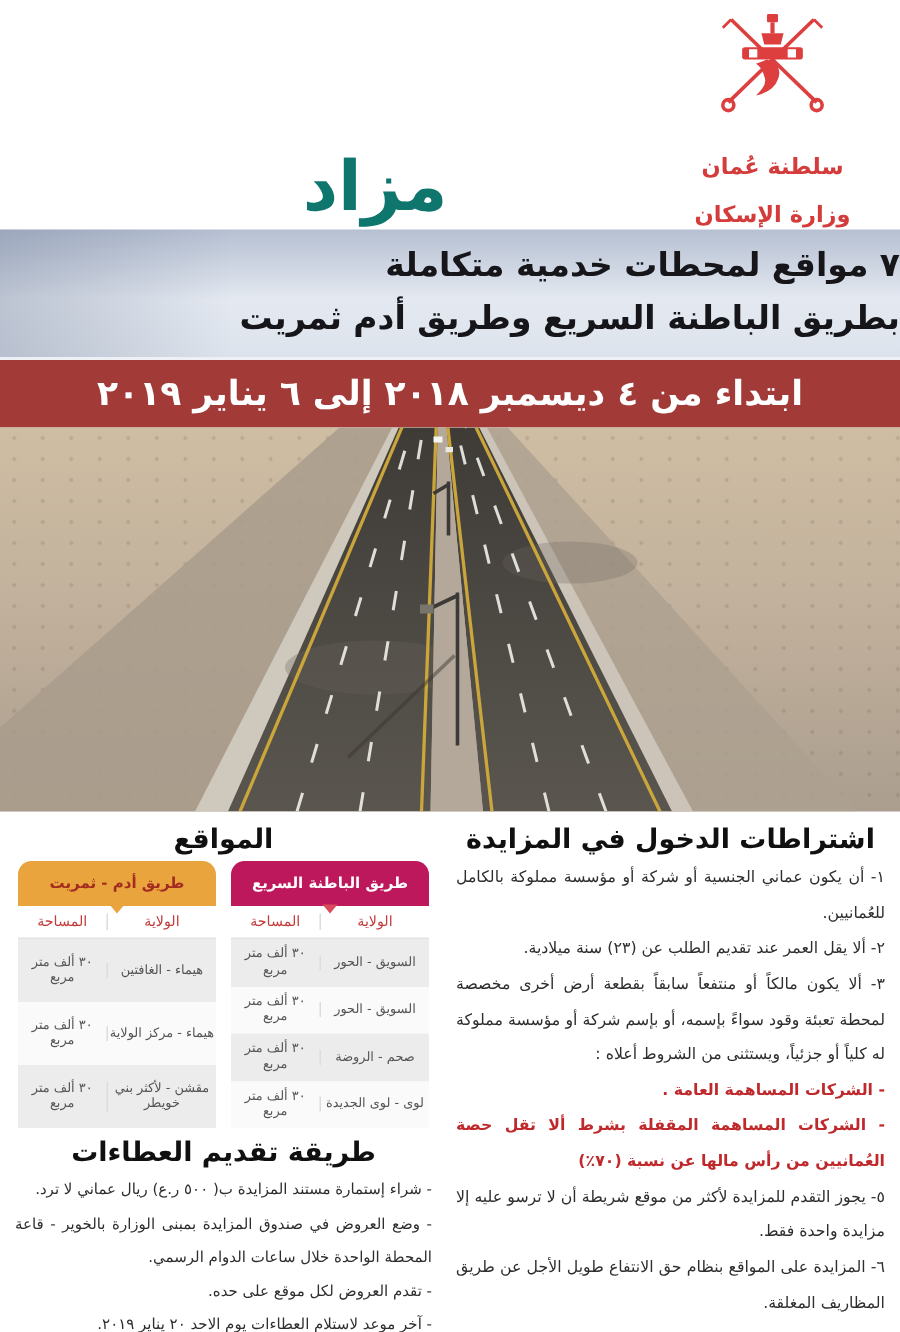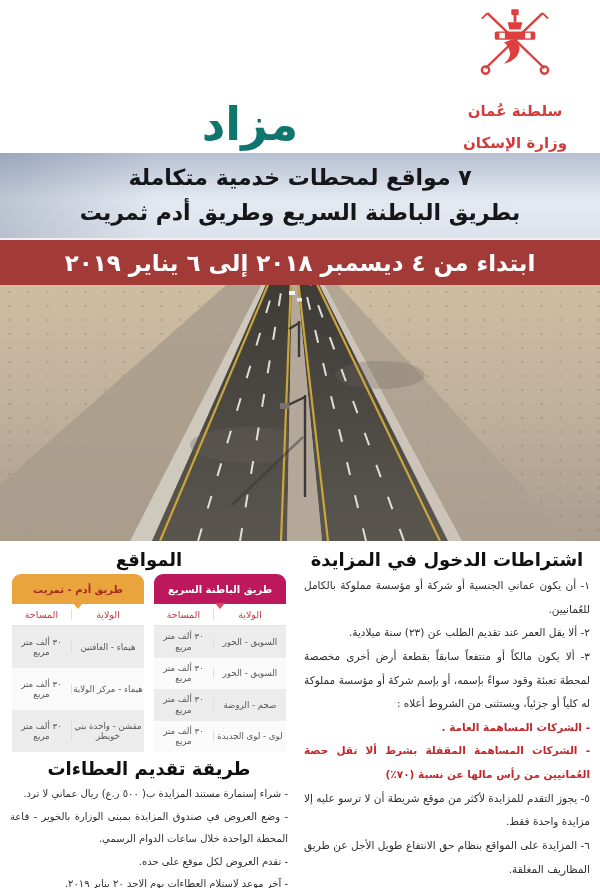--- a/index.html
+++ b/index.html
@@ -8,21 +8,21 @@
 
   
   .top{height:153px;display:flex;align-items:stretch;background:#fff;}
   .mazad-wrap{flex:1;display:flex;align-items:flex-end;justify-content:center;padding-bottom:6px;}
   .mazad{font-size:46px;font-weight:bold;color:#0f766e;line-height:1;padding-left:70px;}
   .emblem{width:170px;display:flex;flex-direction:column;align-items:center;padding-top:6px;justify-content:space-between;}
   .emblem svg{width:92px;height:84px;}
   .emblem-txt{color:#d43b3b;font-weight:bold;font-size:15px;line-height:1.35;text-align:center;}
 
   
-  .title-band{height:85px;display:flex;flex-direction:column;justify-content:center;text-align:center;
+  .title-band{height:85px;display:flex;flex-direction:column;justify-content:center;text-align:right;
     background:linear-gradient(90deg,rgba(85,100,130,.28),rgba(255,255,255,0) 26%),
                linear-gradient(180deg,#b6c0d2,#e4e9f1 55%,#dde3ec);}
   .title-band div{font-size:22px;font-weight:bold;color:#16161a;line-height:1.55;}
 
   
   .date-band{height:45px;background:#a23b38;border-top:2px solid #edf0f5;display:flex;align-items:center;justify-content:center;}
   .date-band span{color:#fff;font-weight:bold;font-size:23px;letter-spacing:.5px;}
 
   
   .photo{height:256px;position:relative;overflow:hidden;
@@ -213,21 +213,21 @@
           <div class="tbody">
             <div class="trow">
               <span class="cw">هيماء - الغافتين</span>
               <span class="ca">٣٠ ألف متر مربع</span>
             </div>
             <div class="trow">
               <span class="cw">هيماء - مركز الولاية</span>
               <span class="ca">٣٠ ألف متر مربع</span>
             </div>
             <div class="trow">
-              <span class="cw">مقشن - واحدة بني خويطر</span>
+              <span class="cw">مقشن - لأكثر بني خويطر</span>
               <span class="ca">٣٠ ألف متر مربع</span>
             </div>
           </div>
         </div>
       </div>
 
       <h2 class="sec">طريقة تقديم العطاءات</h2>
       <ul class="plain bids">
         <li>- شراء إستمارة مستند المزايدة ب( ٥٠٠ ر.ع) ريال عماني لا ترد.</li>
         <li>- وضع العروض في صندوق المزايدة بمبنى الوزارة بالخوير - قاعة المحطة الواحدة خلال ساعات الدوام الرسمي.</li>

